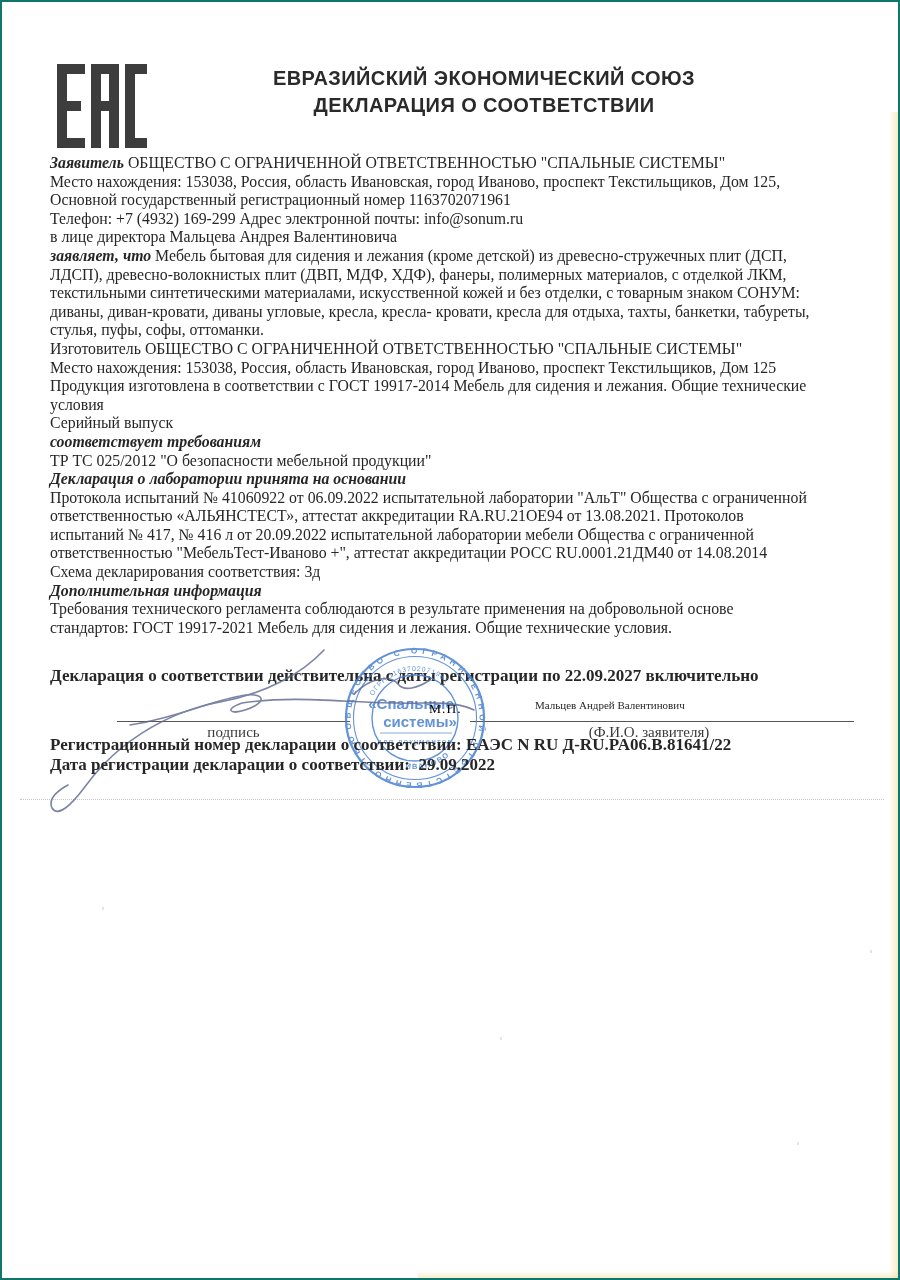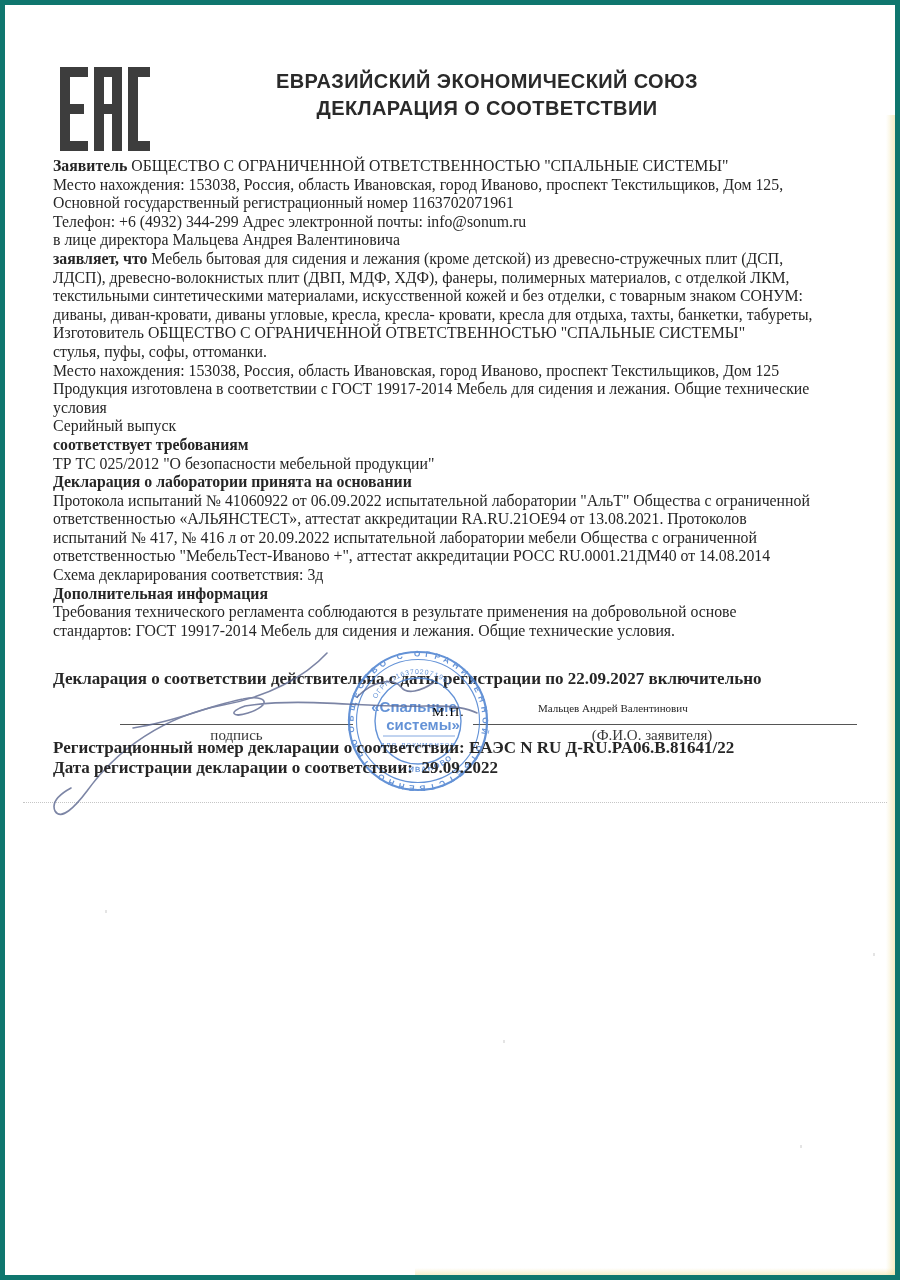--- a/index.html
+++ b/index.html
@@ -1,26 +1,26 @@
 <!DOCTYPE html>
 <html><head>
 <meta charset="utf-8">
 <style>
   html,body{margin:0;padding:0;background:#fff;}
   .page{position:relative;width:900px;height:1280px;background:#ffffff;overflow:hidden;
-        font-family:"Liberation Serif",serif;color:#262626;border:5px solid #0f766e;box-sizing:border-box;}
+        font-family:"Liberation Serif",serif;color:#262626;border:2px solid #0f766e;box-sizing:border-box;}
   
   .logo{position:absolute;left:55px;top:62px;width:90px;height:84px;}
   .title{position:absolute;left:82px;top:63px;width:800px;text-align:center;
          font-family:"Liberation Sans",sans-serif;font-weight:bold;font-size:20px;
          line-height:27px;letter-spacing:.4px;color:#2a2a2a;}
   
   .bodytext{position:absolute;left:48px;top:152px;width:824px;font-size:15.8px;
             line-height:18.6px;white-space:nowrap;}
-  .ln b{font-weight:bold;}
+  .ln b{font-weight:bold;font-style:italic;}
   .validity{position:absolute;left:48px;top:664px;font-size:17px;font-weight:bold;white-space:nowrap;}
   
   .sig-line{position:absolute;top:719px;height:0;border-top:1px solid #555;}
   .sig-line.left{left:115px;width:233px;}
   .sig-line.right{left:468px;width:384px;}
   .small-lbl{position:absolute;font-size:15px;color:#3a3a3a;text-align:center;}
   .lbl-podpis{left:115px;width:233px;top:722px;}
   .lbl-fio{left:497px;width:300px;top:722px;}
   .sig-name{position:absolute;left:533px;top:697px;font-size:11px;white-space:nowrap;}
   .mp{position:absolute;left:427px;top:699px;font-size:13.5px;letter-spacing:1px;color:#000000;z-index:5;}
@@ -66,43 +66,43 @@
 
   <div class="title">
     <div>ЕВРАЗИЙСКИЙ ЭКОНОМИЧЕСКИЙ СОЮЗ</div>
     <div>ДЕКЛАРАЦИЯ О СООТВЕТСТВИИ</div>
   </div>
 
   <div class="bodytext">
     <div class="ln"><b>Заявитель</b><span> ОБЩЕСТВО С ОГРАНИЧЕННОЙ ОТВЕТСТВЕННОСТЬЮ "СПАЛЬНЫЕ СИСТЕМЫ"</span></div>
     <div class="ln"><span>Место нахождения: 153038, Россия, область Ивановская, город Иваново, проспект Текстильщиков, Дом 125,</span></div>
     <div class="ln"><span>Основной государственный регистрационный номер 1163702071961</span></div>
-    <div class="ln"><span>Телефон: +6 (4932) 344-299 Адрес электронной почты: info@sonum.ru</span></div>
+    <div class="ln"><span>Телефон: +7 (4932) 169-299 Адрес электронной почты: info@sonum.ru</span></div>
     <div class="ln"><span>в лице директора Мальцева Андрея Валентиновича</span></div>
     <div class="ln"><b>заявляет, что</b><span> Мебель бытовая для сидения и лежания (кроме детской) из древесно-стружечных плит (ДСП,</span></div>
     <div class="ln"><span>ЛДСП), древесно-волокнистых плит (ДВП, МДФ, ХДФ), фанеры, полимерных материалов, с отделкой ЛКМ,</span></div>
     <div class="ln"><span>текстильными синтетическими материалами, искусственной кожей и без отделки, с  товарным знаком СОНУМ:</span></div>
     <div class="ln"><span>диваны, диван-кровати, диваны угловые, кресла, кресла- кровати, кресла для отдыха, тахты, банкетки, табуреты,</span></div>
+    <div class="ln"><span>стулья, пуфы, софы, оттоманки.</span></div>
     <div class="ln"><span>Изготовитель ОБЩЕСТВО С ОГРАНИЧЕННОЙ ОТВЕТСТВЕННОСТЬЮ "СПАЛЬНЫЕ СИСТЕМЫ"</span></div>
-    <div class="ln"><span>стулья, пуфы, софы, оттоманки.</span></div>
     <div class="ln"><span>Место нахождения: 153038, Россия, область Ивановская, город Иваново, проспект Текстильщиков, Дом 125</span></div>
     <div class="ln"><span>Продукция изготовлена в соответствии с ГОСТ 19917-2014 Мебель для сидения и лежания. Общие технические</span></div>
     <div class="ln"><span>условия</span></div>
     <div class="ln"><span>Серийный выпуск</span></div>
     <div class="ln"><b>соответствует требованиям</b></div>
     <div class="ln"><span>ТР ТС 025/2012 "О безопасности мебельной продукции"</span></div>
     <div class="ln"><b>Декларация о лаборатории принята на основании</b></div>
     <div class="ln"><span>Протокола испытаний № 41060922 от 06.09.2022 испытательной лаборатории "АльТ" Общества с ограниченной</span></div>
     <div class="ln"><span>ответственностью «АЛЬЯНСТЕСТ», аттестат аккредитации RA.RU.21OE94 от 13.08.2021. Протоколов</span></div>
     <div class="ln"><span>испытаний № 417, № 416 л от 20.09.2022 испытательной лаборатории мебели Общества с ограниченной</span></div>
     <div class="ln"><span>ответственностью "МебельТест-Иваново +", аттестат аккредитации РОСС RU.0001.21ДМ40 от 14.08.2014</span></div>
     <div class="ln"><span>Схема декларирования соответствия: 3д</span></div>
     <div class="ln"><b>Дополнительная информация</b></div>
     <div class="ln"><span>Требования технического регламента соблюдаются в результате применения на добровольной основе</span></div>
-    <div class="ln"><span>стандартов: ГОСТ 19917-2014 Мебель для сидения и лежания. Общие технические условия.</span></div>
+    <div class="ln"><span>стандартов: ГОСТ 19917-2021 Мебель для сидения и лежания. Общие технические условия.</span></div>
   </div>
 
   <div class="validity">Декларация о соответствии действительна с даты регистрации по 22.09.2027 включительно</div>
 
   <svg class="stamp" width="150" height="150" viewBox="0 0 150 150" xmlns="http://www.w3.org/2000/svg">
     <g stroke="#4a80d0" fill="none">
       <circle cx="75" cy="75" r="69" stroke-width="2.2"></circle>
       <circle cx="75" cy="75" r="61.5" stroke-width="1.1"></circle>
       <circle cx="75" cy="75" r="43" stroke-width="1.4"></circle>
     </g>

